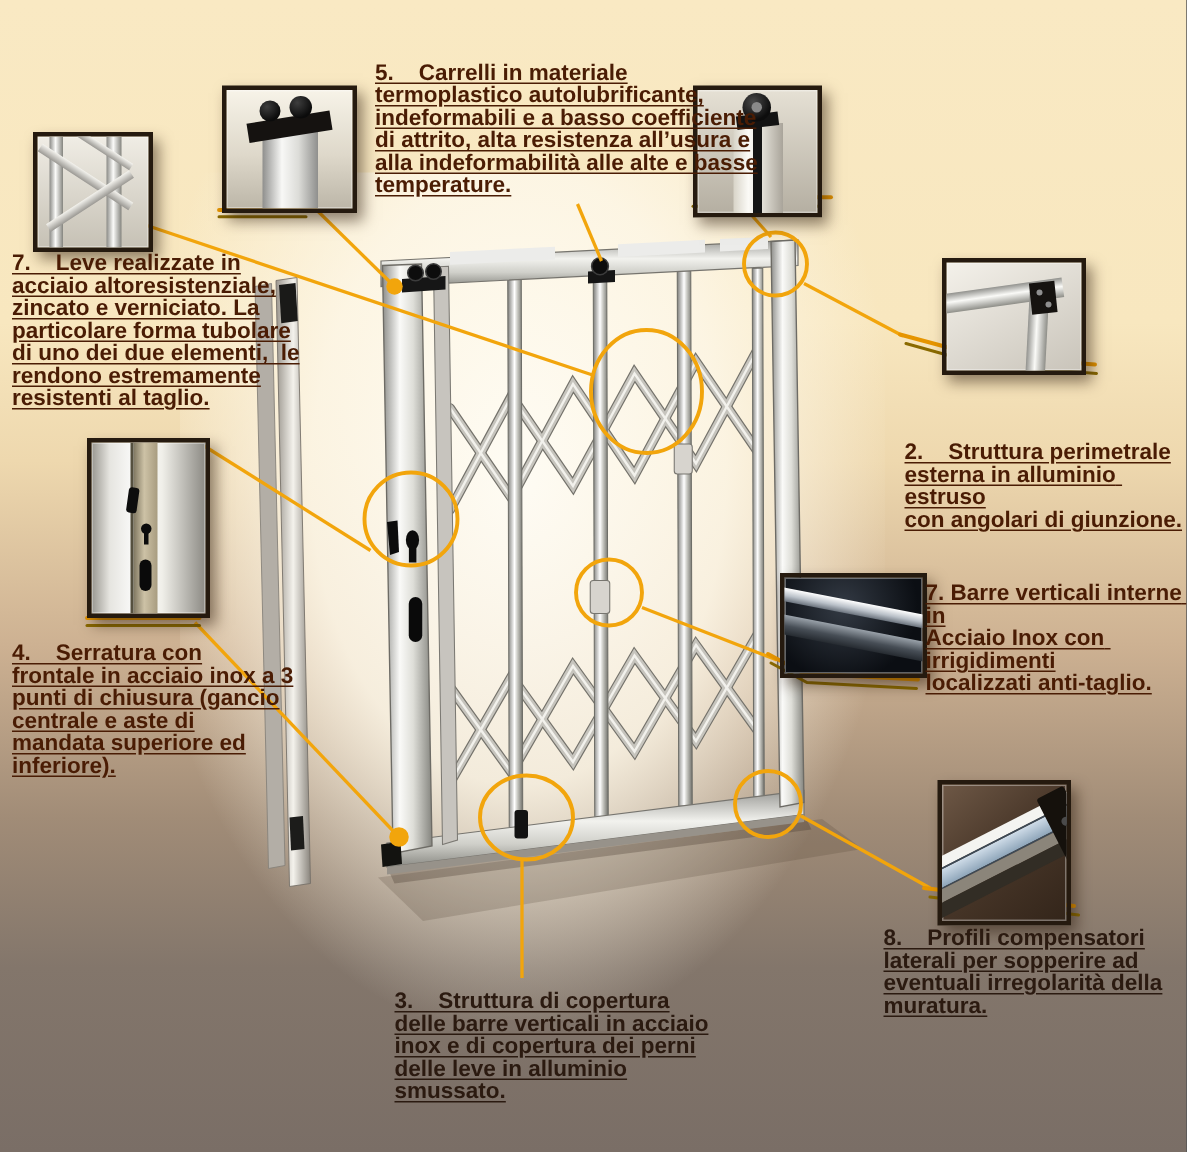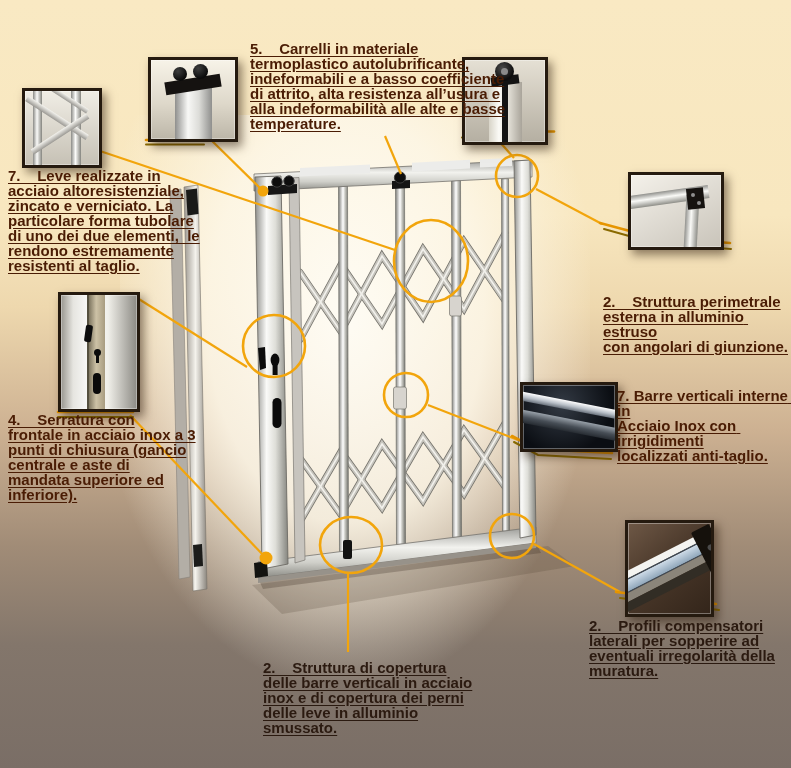--- a/index.html
+++ b/index.html
@@ -242,29 +242,29 @@
 particolare forma tubolare
 di uno dei due elementi,  le
 rendono estremamente
 resistenti al taglio.</div>
   <div class="ann" style="left:603px;top:262px;margin-top:32px;">2.    Struttura perimetrale
 esterna in alluminio estruso
 con angolari di giunzione.</div>
   <div class="ann" style="left:617px;top:388px;">7. Barre verticali interne in
 Acciaio Inox con irrigidimenti
 localizzati anti-taglio.</div>
-  <div class="ann" style="left:8px;top:412px;">4.    Serratura con
+  <div class="ann" style="left:8px;top:428px;">4.    Serratura con
 frontale in acciaio inox a 3
 punti di chiusura (gancio
 centrale e aste di
 mandata superiore ed
 inferiore).</div>
-  <div class="ann dark" style="left:589px;top:618px;">2.    Profili compensatori
+  <div class="ann dark" style="left:589px;top:618px;">8.    Profili compensatori
 laterali per sopperire ad
 eventuali irregolarità della
 muratura.</div>
-  <div class="ann dark" style="left:263px;top:660px;">2.    Struttura di copertura
+  <div class="ann dark" style="left:263px;top:660px;">3.    Struttura di copertura
 delle barre verticali in acciaio
 inox e di copertura dei perni
 delle leve in alluminio
 smussato.</div>
 
 </div>
 
 </body></html>

